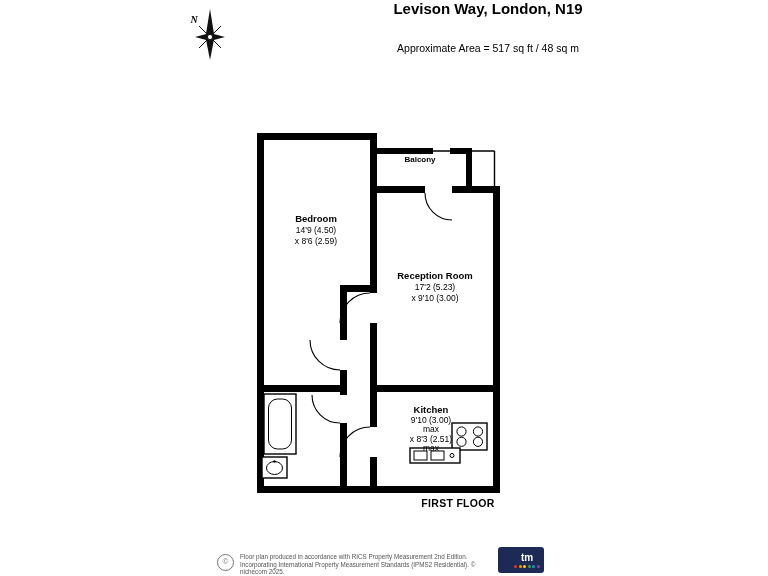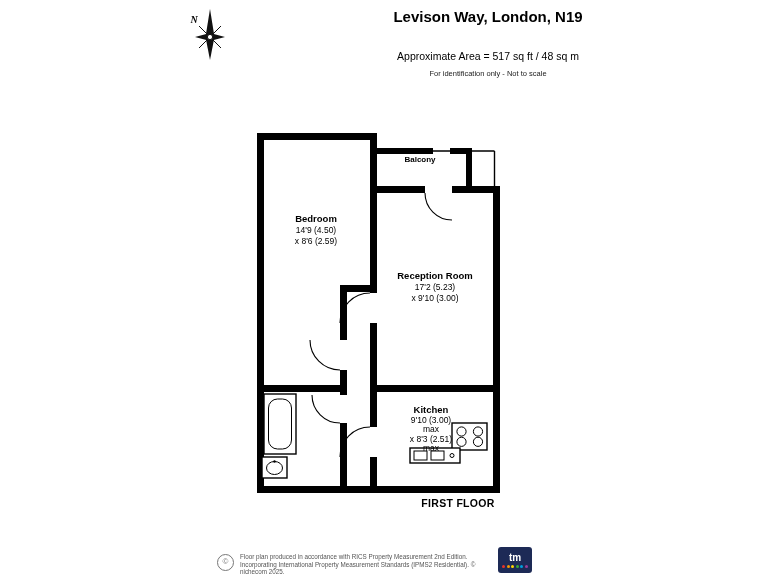--- a/index.html
+++ b/index.html
@@ -1,46 +1,45 @@
 <!DOCTYPE html>
 <html><head>
 <meta charset="utf-8">
 <style>
   html,body{margin:0;padding:0;background:#fff;}
   #page{position:relative;width:768px;height:576px;background:#fff;overflow:hidden;
         font-family:"Liberation Sans",sans-serif;color:#000;}
-  .header{position:absolute;left:307px;top:8px;width:362px;text-align:center;}
+  .header{position:absolute;left:307px;top:0;width:362px;text-align:center;}
   .header .title{font-size:15px;font-weight:bold;margin:0;}
   .header .area{font-size:10.5px;margin-top:25px;}
   .header .note{font-size:7.5px;margin-top:7px;color:#222;}
   svg text{font-family:"Liberation Sans",sans-serif;fill:#000;}
   .room-name{font-size:9.5px;font-weight:bold;}
   .room-dim{font-size:8.5px;}
   .balcony-name{font-size:8px;font-weight:bold;}
   .floor-name{font-size:10.5px;font-weight:bold;letter-spacing:.3px;}
   .north{font-size:10px;font-weight:bold;font-family:"Liberation Serif",serif;font-style:italic;}
   .footer{position:absolute;left:0;top:546px;width:768px;height:30px;}
   .cert{position:absolute;left:217px;top:8px;width:15px;height:15px;border:1.4px solid #777;
         border-radius:50%;color:#777;font-size:8px;line-height:13px;text-align:center;}
   .smallprint{position:absolute;left:240px;top:7px;width:255px;font-size:6.3px;line-height:7.6px;color:#555;}
   .logo{position:absolute;left:498px;top:1px;width:34px;height:26px;border-radius:3px;
-        display:flex;flex-direction:column;align-items:center;justify-content:center;}
+        display:flex;flex-direction:column;align-items:center;justify-content:center;padding-left:12px;}
   .logo .tm{color:#fff;font-size:10px;font-weight:bold;line-height:11px;}
   .logo .dots{display:flex;gap:1.5px;margin-top:2px;}
   .logo .dots .dot{width:3px;height:3px;border-radius:50%;display:inline-block;}
 </style>
 </head>
 <body>
 
 <div id="page">
 
   <div class="header">
     <div class="title">Levison Way, London, N19</div>
     <div class="area">Approximate Area = 517 sq ft / 48 sq m</div>
-    <div class="note">For identification only - Not to scale</div>
   </div>
 
   <svg width="768" height="576" viewBox="0 0 768 576" style="position:absolute;left:0;top:0;">
 
     <g transform="translate(210,37)">
       <line x1="-11" y1="-11" x2="11" y2="11" stroke="#111" stroke-width="1"></line>
       <line x1="-11" y1="11" x2="11" y2="-11" stroke="#111" stroke-width="1"></line>
       <polygon points="-15,0 0,-4 15,0 0,4" fill="#111"></polygon>
       <polygon points="0,-28 4.5,0 0,23 -4.5,0" fill="#111"></polygon>
       <circle cx="0" cy="0" r="2.6" fill="#fff" stroke="#111" stroke-width="1"></circle>

